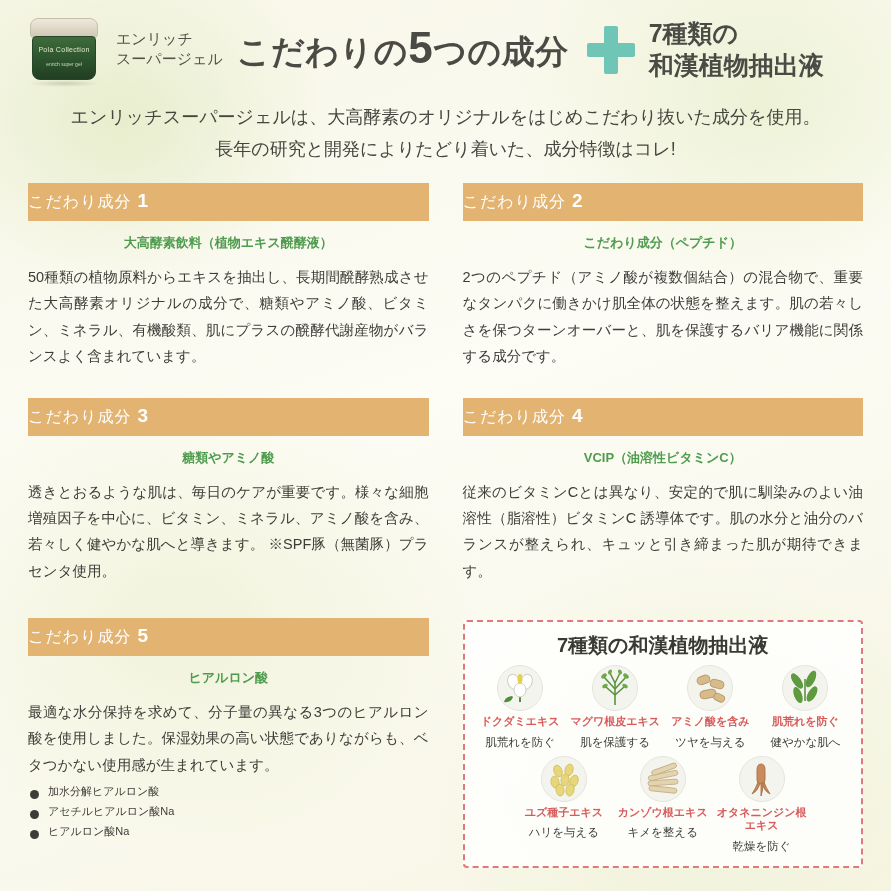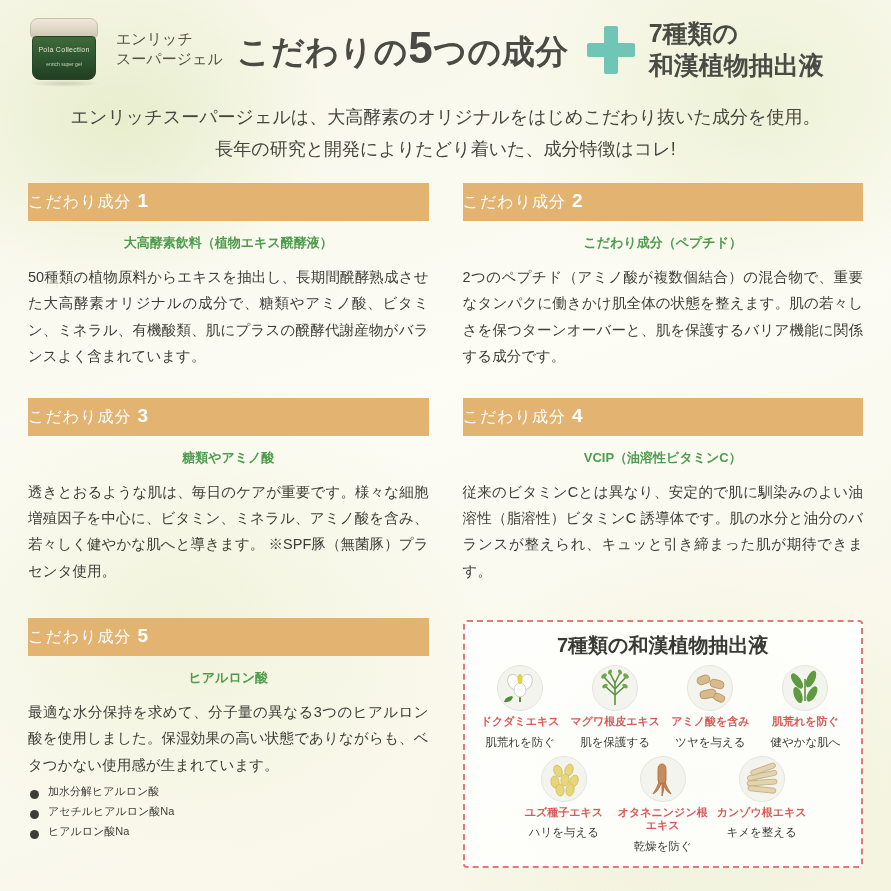--- a/index.html
+++ b/index.html
@@ -389,44 +389,44 @@
                   <ellipse cx="26" cy="31" rx="4" ry="6" transform="rotate(12 26 31)"></ellipse>
                 </g>
               </svg>
             </div>
             <div class="hname">ユズ種子エキス</div>
             <div class="hdesc">ハリを与える</div>
           </div>
           <div class="herb">
             <div class="circle">
               <svg width="40" height="40" viewBox="0 0 40 40">
+                <g fill="#e3d4ae" stroke="#c4b089" stroke-width="0.9">
+                  <rect x="5" y="14" width="30" height="5" rx="2.5" transform="rotate(-12 20 16)"></rect>
+                  <rect x="5" y="21" width="30" height="5" rx="2.5" transform="rotate(-4 20 23)"></rect>
+                  <rect x="6" y="28" width="28" height="5" rx="2.5" transform="rotate(6 20 30)"></rect>
+                  <rect x="8" y="8" width="26" height="5" rx="2.5" transform="rotate(-20 20 10)"></rect>
+                </g>
+              </svg>
+            </div>
+            <div class="hname">カンゾウ根エキス</div>
+            <div class="hdesc">キメを整える</div>
+          </div>
+          <div class="herb">
+            <div class="circle">
+              <svg width="40" height="40" viewBox="0 0 40 40">
                 <g fill="#c98a5c" stroke="#a96f45" stroke-width="0.9">
                   <path d="M19 5 q4 0 4 6 l0 10 q0 4 -4 4 q-4 0 -4 -4 l0 -10 q0 -6 4 -6z"></path>
                   <path d="M16 23 q-2 6 -6 12 q5 -2 8 -10z"></path>
                   <path d="M22 23 q2 6 6 12 q-5 -2 -8 -10z"></path>
                   <path d="M19 24 q0 7 0 13 q2 -5 2 -13z"></path>
                 </g>
               </svg>
             </div>
             <div class="hname">オタネニンジン根エキス</div>
             <div class="hdesc">乾燥を防ぐ</div>
           </div>
-          <div class="herb">
-            <div class="circle">
-              <svg width="40" height="40" viewBox="0 0 40 40">
-                <g fill="#e3d4ae" stroke="#c4b089" stroke-width="0.9">
-                  <rect x="5" y="14" width="30" height="5" rx="2.5" transform="rotate(-12 20 16)"></rect>
-                  <rect x="5" y="21" width="30" height="5" rx="2.5" transform="rotate(-4 20 23)"></rect>
-                  <rect x="6" y="28" width="28" height="5" rx="2.5" transform="rotate(6 20 30)"></rect>
-                  <rect x="8" y="8" width="26" height="5" rx="2.5" transform="rotate(-20 20 10)"></rect>
-                </g>
-              </svg>
-            </div>
-            <div class="hname">カンゾウ根エキス</div>
-            <div class="hdesc">キメを整える</div>
-          </div>
         </div>
 
       </div>
     </div>
 
   </div>
 </div>
 
 </body></html>

